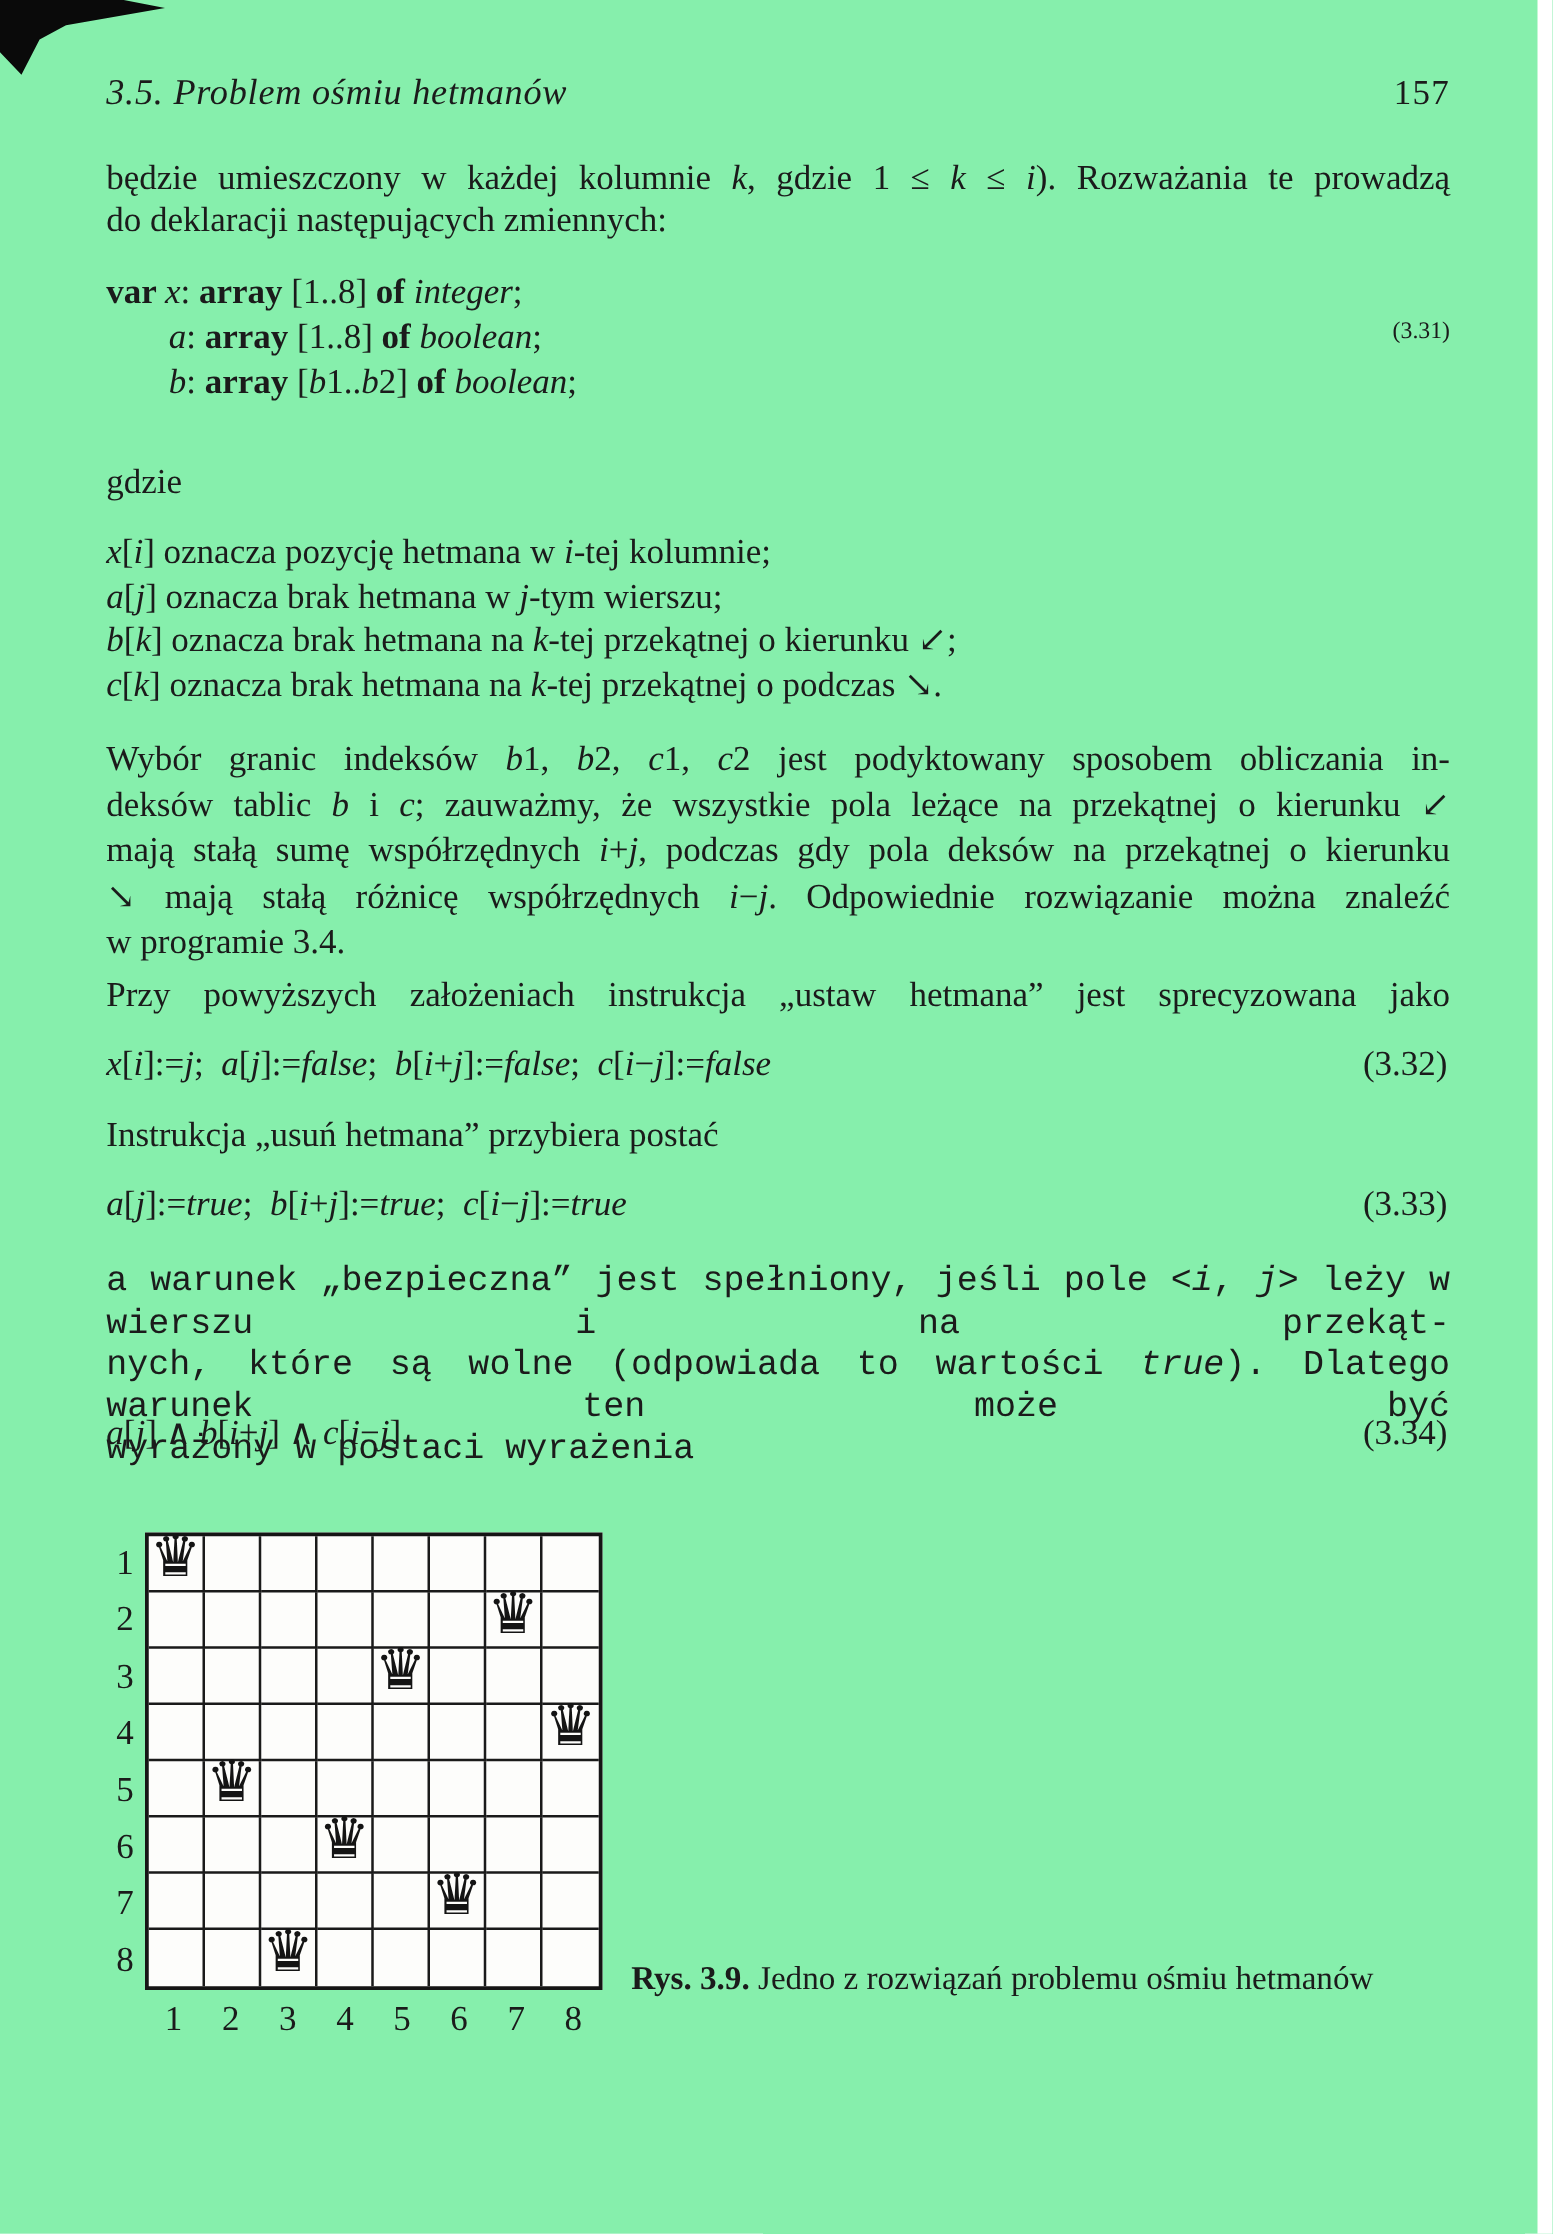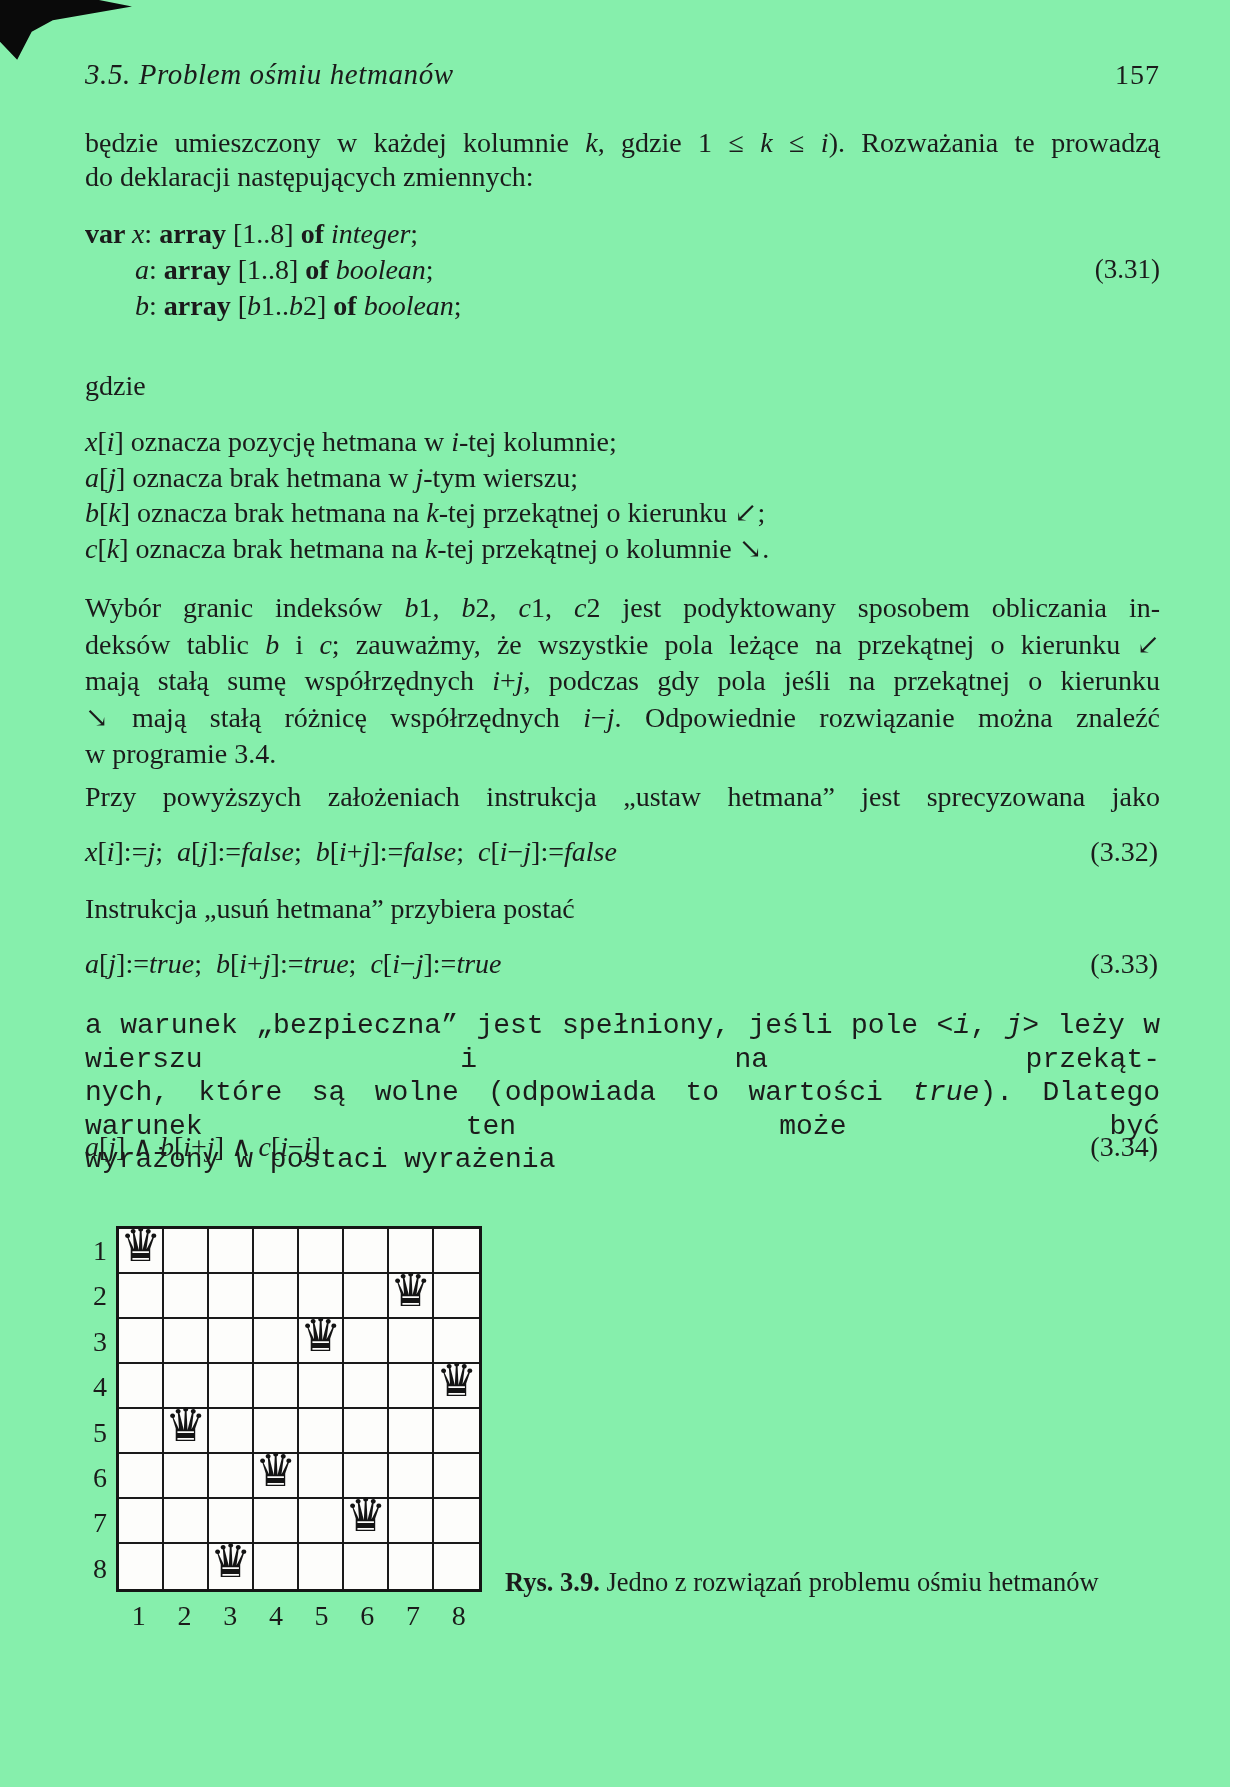--- a/index.html
+++ b/index.html
@@ -27,21 +27,21 @@
 
   .bodytext{font-size:28px;}
   .line{display:block;margin:0;}
   
   .jl{text-align:justify;text-align-last:justify;}
 
   .intro{top:126px;}   .intro .line{line-height:34px;}
   .codeblk{top:216px;} .codeblk .line{line-height:36px;}
   .codeblk .indent{padding-left:50px;}
   .codeblk{position:absolute;}
-  .code-label{position:absolute;right:0;top:38px;font-size:27px;}
+  .code-label{position:absolute;right:0;top:38px;font-size:19px;}
 
   .gdzie{top:369px;line-height:34px;}
   .defs{top:424px;} .defs .line{line-height:35.5px;}
   .wybor{top:590px;} .wybor .line{line-height:36.5px;}
   .przy{top:780px;line-height:34px;}
   .instrukcja{top:892px;line-height:34px;}
   .warunek{top:1009px;} .warunek .line{line-height:33.5px;font-family:Liberation Mono, monospace;}
 
   .eq{position:absolute;font-size:28px;line-height:34px;}
   .eq .content{white-space:pre-wrap;text-align:center;}
@@ -99,27 +99,27 @@
     <span class="line indent"><span class="s-i">b</span><span>: </span><span class="s-b">array</span><span> [</span><span class="s-i">b</span><span>1..</span><span class="s-i">b</span><span>2] </span><span class="s-b">of</span><span> </span><span class="s-i">boolean</span><span>;</span></span>
     <span class="code-label">(3.31)</span>
   </div>
 
   <div class="abs bodytext gdzie">gdzie</div>
 
   <div class="abs bodytext defs">
     <span class="line"><span class="s-i">x</span><span>[</span><span class="s-i">i</span><span>] oznacza pozycję hetmana w </span><span class="s-i">i</span><span>-tej kolumnie;</span></span>
     <span class="line"><span class="s-i">a</span><span>[</span><span class="s-i">j</span><span>] oznacza brak hetmana w </span><span class="s-i">j</span><span>-tym wierszu;</span></span>
     <span class="line"><span class="s-i">b</span><span>[</span><span class="s-i">k</span><span>] oznacza brak hetmana na </span><span class="s-i">k</span><span>-tej przekątnej o kierunku ↙;</span></span>
-    <span class="line"><span class="s-i">c</span><span>[</span><span class="s-i">k</span><span>] oznacza brak hetmana na </span><span class="s-i">k</span><span>-tej przekątnej o kolumnie ↘.</span></span>
+    <span class="line"><span class="s-i">c</span><span>[</span><span class="s-i">k</span><span>] oznacza brak hetmana na </span><span class="s-i">k</span><span>-tej przekątnej o podczas ↘.</span></span>
   </div>
 
   <div class="abs bodytext wybor">
     <span class="line jl"><span>Wybór granic indeksów </span><span class="s-i">b</span><span>1, </span><span class="s-i">b</span><span>2, </span><span class="s-i">c</span><span>1, </span><span class="s-i">c</span><span>2 jest podyktowany sposobem obliczania in-</span></span>
     <span class="line jl"><span>deksów tablic </span><span class="s-i">b</span><span> i </span><span class="s-i">c</span><span>; zauważmy, że wszystkie pola leżące na przekątnej o kierunku ↙</span></span>
-    <span class="line jl"><span>mają stałą sumę współrzędnych </span><span class="s-i">i</span><span>+</span><span class="s-i">j</span><span>, podczas gdy pola jeśli na przekątnej o kierunku</span></span>
+    <span class="line jl"><span>mają stałą sumę współrzędnych </span><span class="s-i">i</span><span>+</span><span class="s-i">j</span><span>, podczas gdy pola deksów na przekątnej o kierunku</span></span>
     <span class="line jl"><span>↘ mają stałą różnicę współrzędnych </span><span class="s-i">i</span><span>−</span><span class="s-i">j</span><span>. Odpowiednie rozwiązanie można znaleźć</span></span>
     <span class="line"><span>w programie 3.4.</span></span>
   </div>
 
   <div class="abs bodytext przy">
     <span class="line jl"><span>Przy powyższych założeniach instrukcja „ustaw hetmana” jest sprecyzowana jako</span></span>
   </div>
 
   <div class="abs eq eq332">
     <span class="content"><span class="s-i">x</span><span>[</span><span class="s-i">i</span><span>]:=</span><span class="s-i">j</span><span>;  </span><span class="s-i">a</span><span>[</span><span class="s-i">j</span><span>]:=</span><span class="s-i">false</span><span>;  </span><span class="s-i">b</span><span>[</span><span class="s-i">i</span><span>+</span><span class="s-i">j</span><span>]:=</span><span class="s-i">false</span><span>;  </span><span class="s-i">c</span><span>[</span><span class="s-i">i</span><span>−</span><span class="s-i">j</span><span>]:=</span><span class="s-i">false</span></span>

